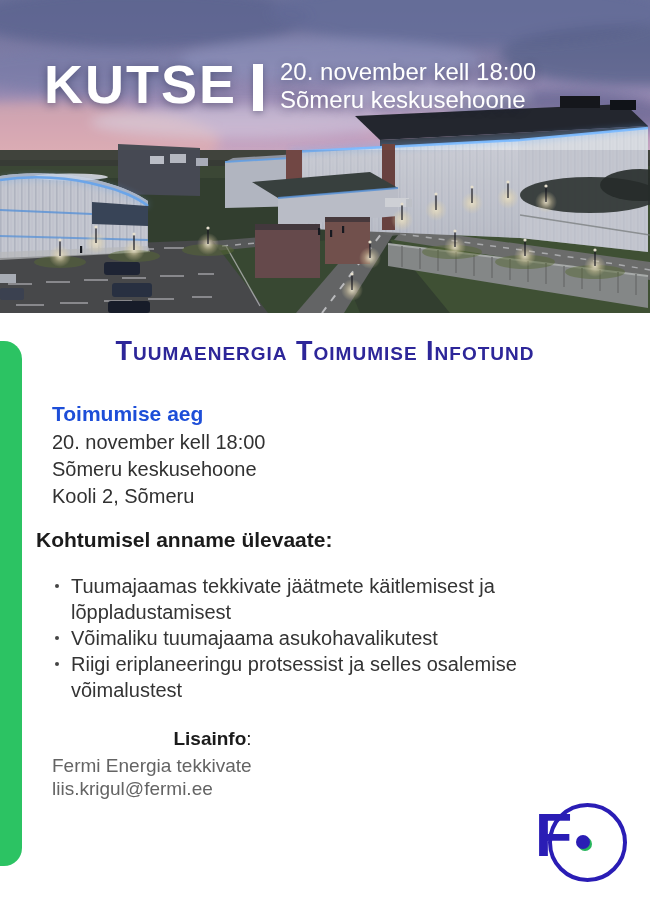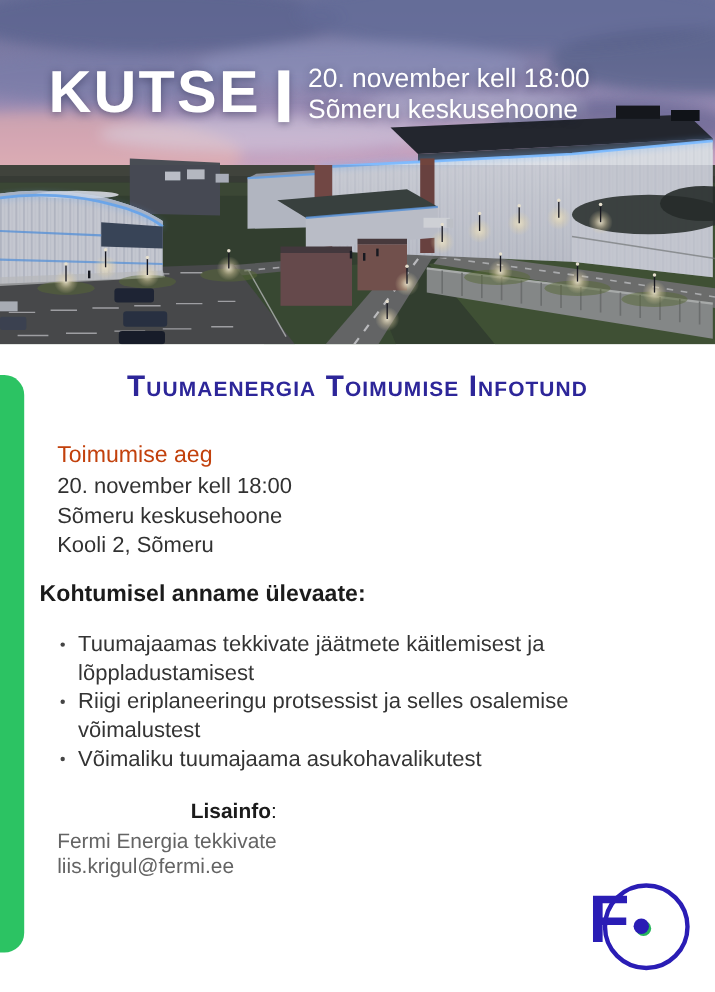--- a/index.html
+++ b/index.html
@@ -22,21 +22,21 @@
     position:absolute;left:0;top:341px;width:22px;height:525px;
     background:#2cc363;border-radius:0 18px 18px 0;
   }
   .title{
     position:absolute;left:0;top:336px;width:650px;margin:0;text-align:center;
     font-size:27px;font-weight:700;letter-spacing:1px;color:#2d2699;
     font-variant:small-caps;
   }
   
   .details{position:absolute;left:52px;top:400px;font-size:20px;line-height:27px;color:#313131;}
-  .details .h{font-weight:400;color:#c2410c;font-size:21px;margin-bottom:2px;}
+  .details .h{font-weight:700;color:#1d4ed8;font-size:21px;margin-bottom:2px;}
   .agenda-heading{
     position:absolute;left:36px;top:528px;font-size:21px;font-weight:700;color:#1b1b1b;
   }
   .agenda-list{
     position:absolute;left:52px;top:573px;width:548px;margin:0;padding:0;list-style:none;
     font-size:20px;line-height:26px;color:#343434;
   }
   .agenda-list li{display:flex;margin:0;}
   .bullet-dot{flex:none;width:4px;height:4px;border-radius:50%;background:#454545;margin:11px 12px 0 3px;}
   
@@ -266,25 +266,25 @@
 
   <div class="agenda-heading">Kohtumisel anname ülevaate:</div>
 
   <ul class="agenda-list">
     <li>
       <span class="bullet-dot"></span>
       <span>Tuumajaamas tekkivate jäätmete käitlemisest ja lõppladustamisest</span>
     </li>
     <li>
       <span class="bullet-dot"></span>
-      <span>Riigi eriplaneeringu protsessist ja selles osalemise võimalustest</span>
+      <span>Võimaliku tuumajaama asukohavalikutest</span>
     </li>
     <li>
       <span class="bullet-dot"></span>
-      <span>Võimaliku tuumajaama asukohavalikutest</span>
+      <span>Riigi eriplaneeringu protsessist ja selles osalemise võimalustest</span>
     </li>
   </ul>
 
   <div class="contact">
     <div class="head">
       <span class="b">Lisainfo</span><span>:</span>
     </div>
     <div>Fermi Energia tekkivate</div>
     <div>liis.krigul@fermi.ee</div>
   </div>

